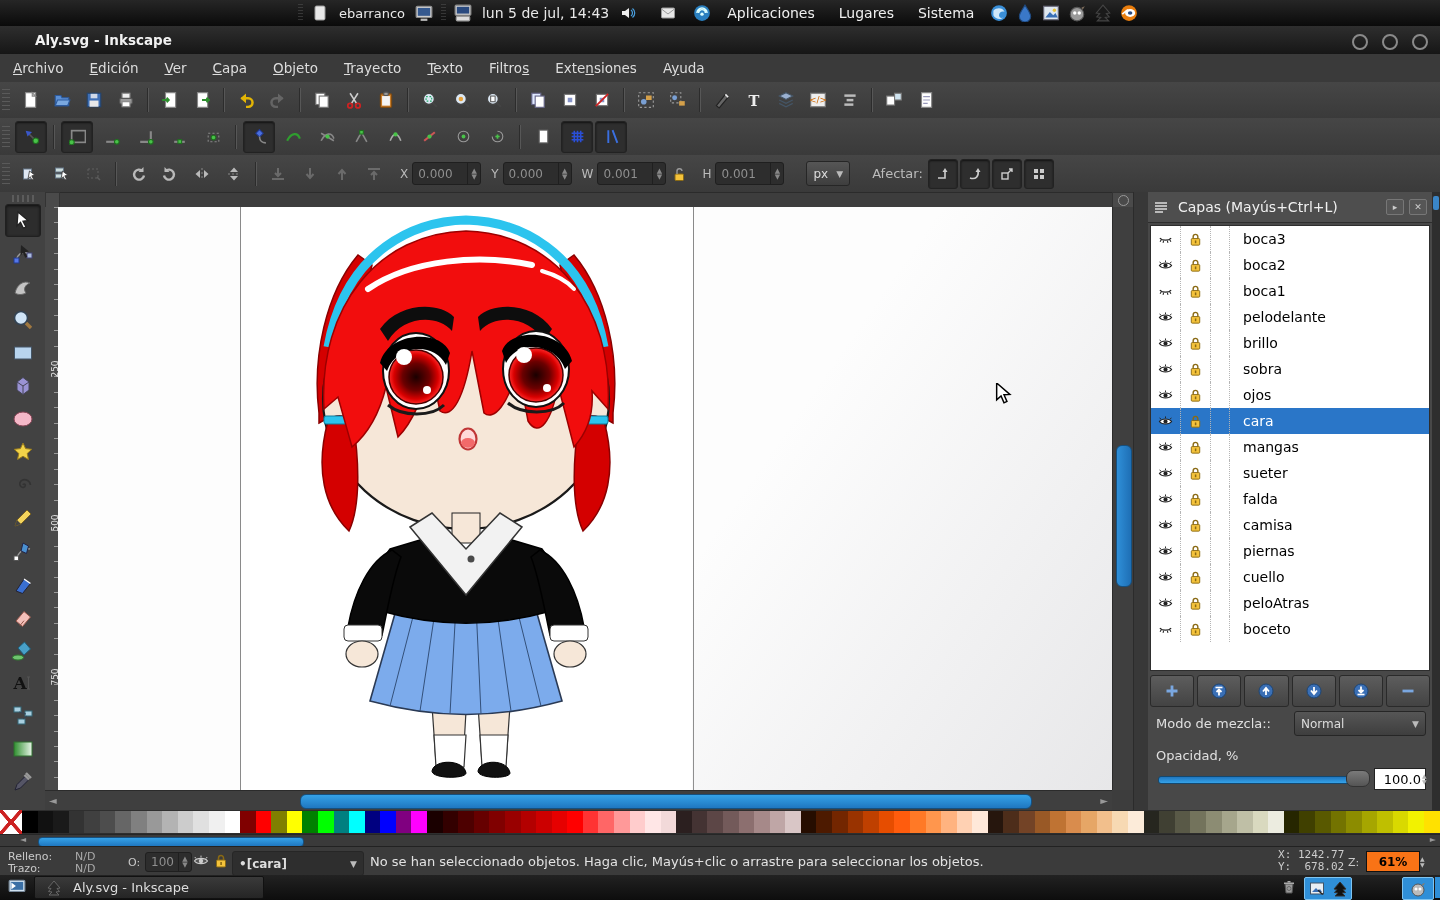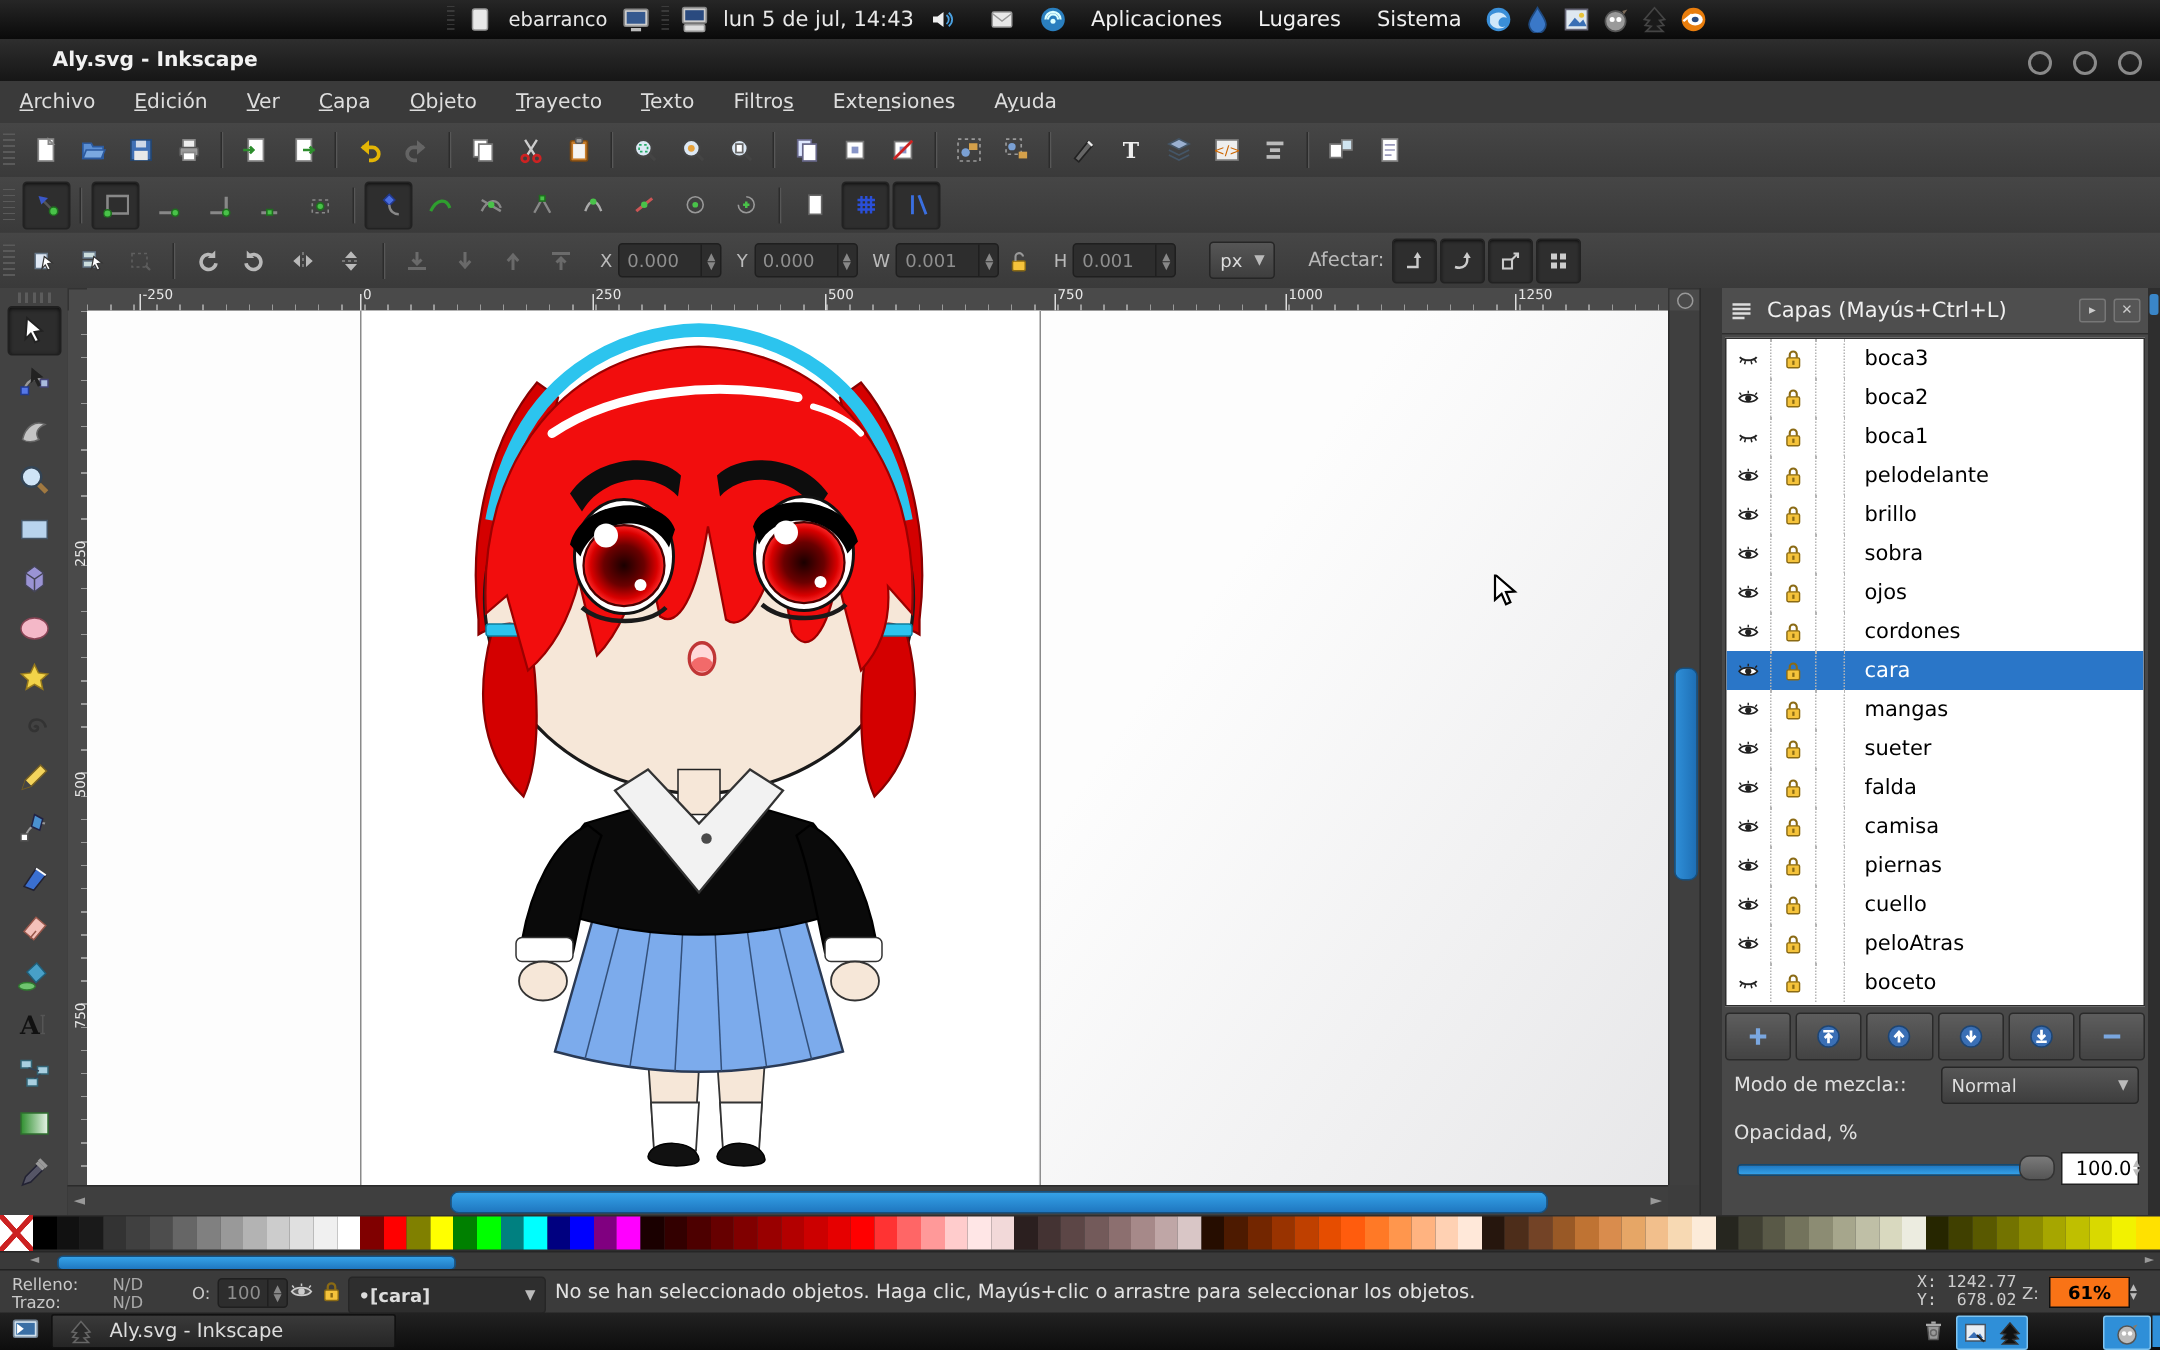--- a/index.html
+++ b/index.html
@@ -754,36 +754,20 @@
       </div>
       <div class="toolbtn">
         <svg width="24" height="24" viewBox="0 0 24 24">
           <path d="M4 20l2-5.5 8-8 3.5 3.5-8 8z" fill="#556" stroke="#223"></path>
           <path d="M13.5 5l4.5 4.5M15 3l5 5" stroke="#999" stroke-width="2.4"></path>
         </svg>
       </div>
     </div>
 
   <div id="corner" class="abs"></div>
-  <div id="ruler-top" class="abs">
-      <span class="rt-label" style="left: 37px;">-250</span>
-      <span class="rt-tick" style="left: 35px;"></span>
-      <span class="rt-label" style="left: 184px;">0</span>
-      <span class="rt-tick" style="left: 182px;"></span>
-      <span class="rt-label" style="left: 339px;">250</span>
-      <span class="rt-tick" style="left: 337px;"></span>
-      <span class="rt-label" style="left: 494px;">500</span>
-      <span class="rt-tick" style="left: 492px;"></span>
-      <span class="rt-label" style="left: 647px;">750</span>
-      <span class="rt-tick" style="left: 645px;"></span>
-      <span class="rt-label" style="left: 801px;">1000</span>
-      <span class="rt-tick" style="left: 799px;"></span>
-      <span class="rt-label" style="left: 954px;">1250</span>
-      <span class="rt-tick" style="left: 952px;"></span>
-    </div>
   <div id="ruler-left" class="abs">
       <span class="rl-label" style="top: 157px;">250</span>
       <span class="rl-label" style="top: 311px;">500</span>
       <span class="rl-label" style="top: 465px;">750</span>
     </div>
 
   <div id="canvas" class="abs">
     <div id="page"></div>
     <div id="canvas-shade"></div>
 
@@ -1020,38 +1004,20 @@
           </span>
           <span class="lcell">
             <svg width="15" height="15" viewBox="0 0 16 16">
               <rect x="3.5" y="7" width="9" height="7" rx="1" fill="#f5c33b" stroke="#8a6a14"></rect>
               <path d="M5.5 7V5a2.5 2.5 0 0 1 5 0v2" fill="none" stroke="#8a6a14" stroke-width="1.5"></path>
               <rect x="7.3" y="9" width="1.6" height="3" fill="#8a6a14"></rect>
             </svg>
           </span>
           <span class="lspacer"></span>
           <span class="lname">ojos</span>
-        </div>
-        <div class="lrow">
-          <span class="lcell">
-            <svg width="15" height="15" viewBox="0 0 16 16">
-              <path d="M1.5 8c2.5-3.5 10.5-3.5 13 0-2.5 3.5-10.5 3.5-13 0z" fill="#fff" stroke="#222" stroke-width="1.2"></path>
-              <circle cx="8" cy="8" r="2.2" fill="#222"></circle>
-              <path d="M3 5.5L1.8 4M8 4.4V2.6M13 5.5L14.2 4" stroke="#222"></path>
-            </svg>
-          </span>
-          <span class="lcell">
-            <svg width="15" height="15" viewBox="0 0 16 16">
-              <rect x="3.5" y="7" width="9" height="7" rx="1" fill="#f5c33b" stroke="#8a6a14"></rect>
-              <path d="M5.5 7V5a2.5 2.5 0 0 1 5 0v2" fill="none" stroke="#8a6a14" stroke-width="1.5"></path>
-              <rect x="7.3" y="9" width="1.6" height="3" fill="#8a6a14"></rect>
-            </svg>
-          </span>
-          <span class="lspacer"></span>
-          <span class="lname">cordones</span>
         </div>
         <div class="lrow selected">
           <span class="lcell">
             <svg width="15" height="15" viewBox="0 0 16 16">
               <path d="M1.5 8c2.5-3.5 10.5-3.5 13 0-2.5 3.5-10.5 3.5-13 0z" fill="#fff" stroke="#222" stroke-width="1.2"></path>
               <circle cx="8" cy="8" r="2.2" fill="#222"></circle>
               <path d="M3 5.5L1.8 4M8 4.4V2.6M13 5.5L14.2 4" stroke="#222"></path>
             </svg>
           </span>
           <span class="lcell">

